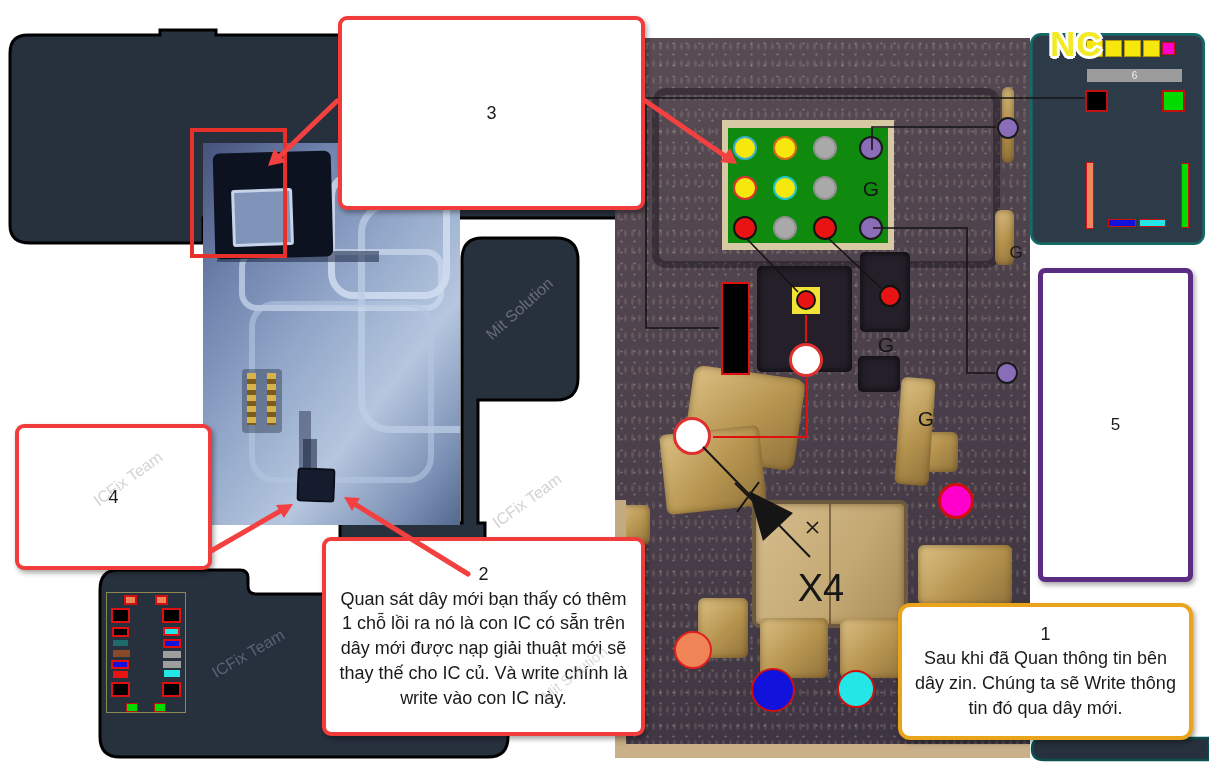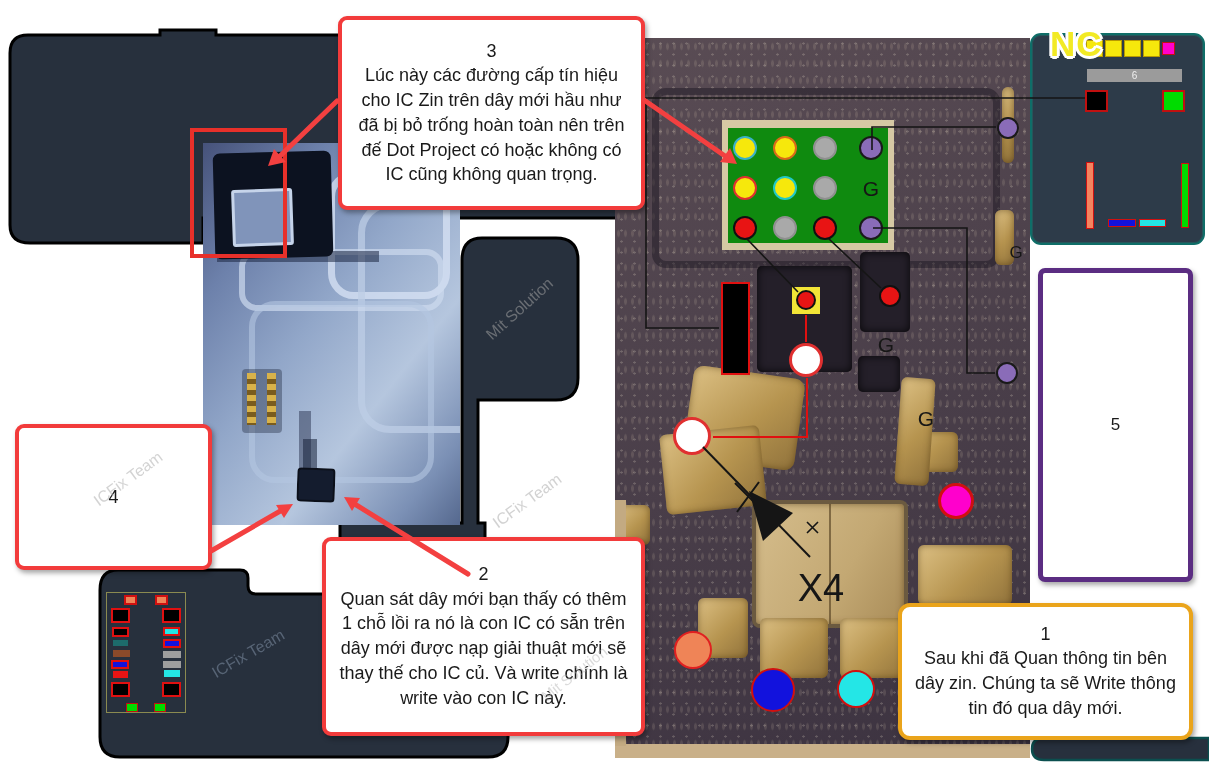--- a/index.html
+++ b/index.html
@@ -176,21 +176,20 @@
 <div class="pin" style="left: 163px; top: 661px; width: 18px; height: 7px; background-color: rgb(158, 158, 158);"></div>
 <div class="pin" style="left: 113px; top: 671px; width: 15px; height: 7px; background-color: rgb(232, 20, 20);"></div>
 <div class="pin" style="left: 164px; top: 670px; width: 16px; height: 7px; background-color: rgb(36, 230, 230);"></div>
 <div class="pin" style="left: 111px; top: 682px; width: 19px; height: 15px; border: 2px solid rgb(224, 16, 16); background-color: rgb(0, 0, 0);"></div>
 <div class="pin" style="left: 162px; top: 682px; width: 19px; height: 15px; border: 2px solid rgb(224, 16, 16); background-color: rgb(0, 0, 0);"></div>
 <div class="pin" style="left: 126px; top: 703px; width: 12px; height: 9px; border: 1px solid rgb(192, 16, 16); background-color: rgb(0, 220, 0);"></div>
 <div class="pin" style="left: 154px; top: 703px; width: 12px; height: 9px; border: 1px solid rgb(192, 16, 16); background-color: rgb(0, 220, 0);"></div>
 
 <div class="callout" style="left:338px;top:16px;width:307px;height:194px;">
   <div class="co-num">3</div>
-  <div class="co-text">Lúc này các đường cấp tín hiệu cho IC Zin trên dây mới hầu như đã bị bỏ trống hoàn toàn nên trên đế Dot Project có hoặc không có IC cũng không quan trọng.</div>
 </div>
 <div class="callout" style="left:15px;top:424px;width:197px;height:146px;">
   <div class="co-num">4</div>
 </div>
 <div class="callout" style="left:322px;top:537px;width:323px;height:199px;">
   <div class="co-num">2</div>
   <div class="co-text">Quan sát dây mới bạn thấy có thêm 1 chỗ lồi ra nó là con IC có sẵn trên dây mới được nạp giải thuật mới sẽ thay thế cho IC củ. Và write chính là write vào con IC này.</div>
 </div>
 <div class="callout purple" style="left:1038px;top:268px;width:155px;height:314px;padding:4px 5px;">
   <div class="co-num" style="font-size:17px;">5</div>

